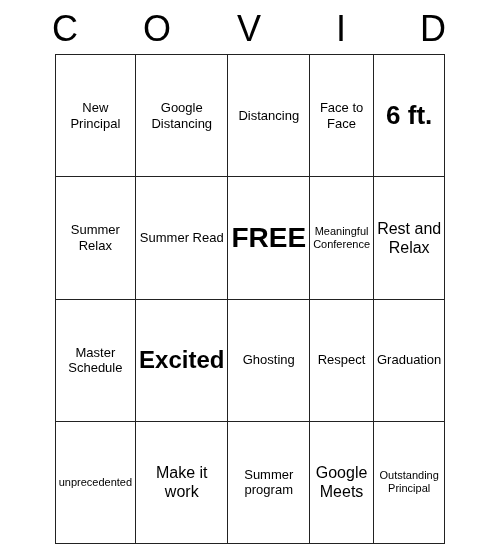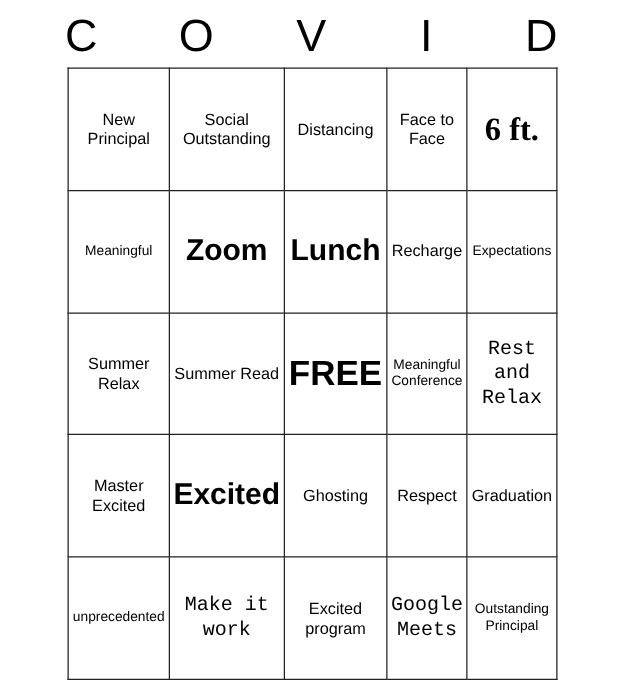--- a/index.html
+++ b/index.html
@@ -39,65 +39,58 @@
       vertical-align: middle;
       padding: 4px 3px;
       width: 92px;
       height: 88px;
       line-height: 1.2;
     }
     .cell-normal { font-size: 13px; }
     .cell-large { font-size: 24px; font-weight: bold; }
     .cell-xlarge { font-size: 28px; font-weight: bold; }
     .cell-small { font-size: 11px; }
-    .cell-medium { font-size: 16px; font-family: Liberation Mono, monospace; }
-    .cell-sixft { font-size: 26px; font-weight: bold; font-family: Liberation Serif, serif; }
+    .cell-medium { font-size: 16px; }
+    .cell-sixft { font-size: 26px; font-weight: bold; }
   </style>
 </head>
 <body>
 
 <div class="header">
   <div class="header-letter">C</div>
   <div class="header-letter">O</div>
   <div class="header-letter">V</div>
   <div class="header-letter">I</div>
   <div class="header-letter">D</div>
 </div>
 
 <table class="bingo-table">
   <tbody id="bingo-body">
       <tr>
         <td class="cell-normal">New Principal</td>
-        <td class="cell-normal">Social Outstanding</td>
+        <td class="cell-normal">Google Distancing</td>
         <td class="cell-normal">Distancing</td>
         <td class="cell-normal">Face to Face</td>
         <td class="cell-sixft">6 ft.</td>
-      </tr>
-      <tr>
-        <td class="cell-small">Meaningful</td>
-        <td class="cell-large">Zoom</td>
-        <td class="cell-large">Lunch</td>
-        <td class="cell-normal">Recharge</td>
-        <td class="cell-small">Expectations</td>
       </tr>
       <tr>
         <td class="cell-normal">Summer Relax</td>
         <td class="cell-normal">Summer Read</td>
         <td class="cell-xlarge">FREE</td>
         <td class="cell-small">Meaningful Conference</td>
         <td class="cell-medium">Rest and Relax</td>
       </tr>
       <tr>
-        <td class="cell-normal">Master Excited</td>
+        <td class="cell-normal">Master Schedule</td>
         <td class="cell-large">Excited</td>
         <td class="cell-normal">Ghosting</td>
         <td class="cell-normal">Respect</td>
         <td class="cell-normal">Graduation</td>
       </tr>
       <tr>
         <td class="cell-small">unprecedented</td>
         <td class="cell-medium">Make it work</td>
-        <td class="cell-normal">Excited program</td>
+        <td class="cell-normal">Summer program</td>
         <td class="cell-medium">Google Meets</td>
         <td class="cell-small">Outstanding Principal</td>
       </tr>
     </tbody>
 </table>
 
 </body></html>

